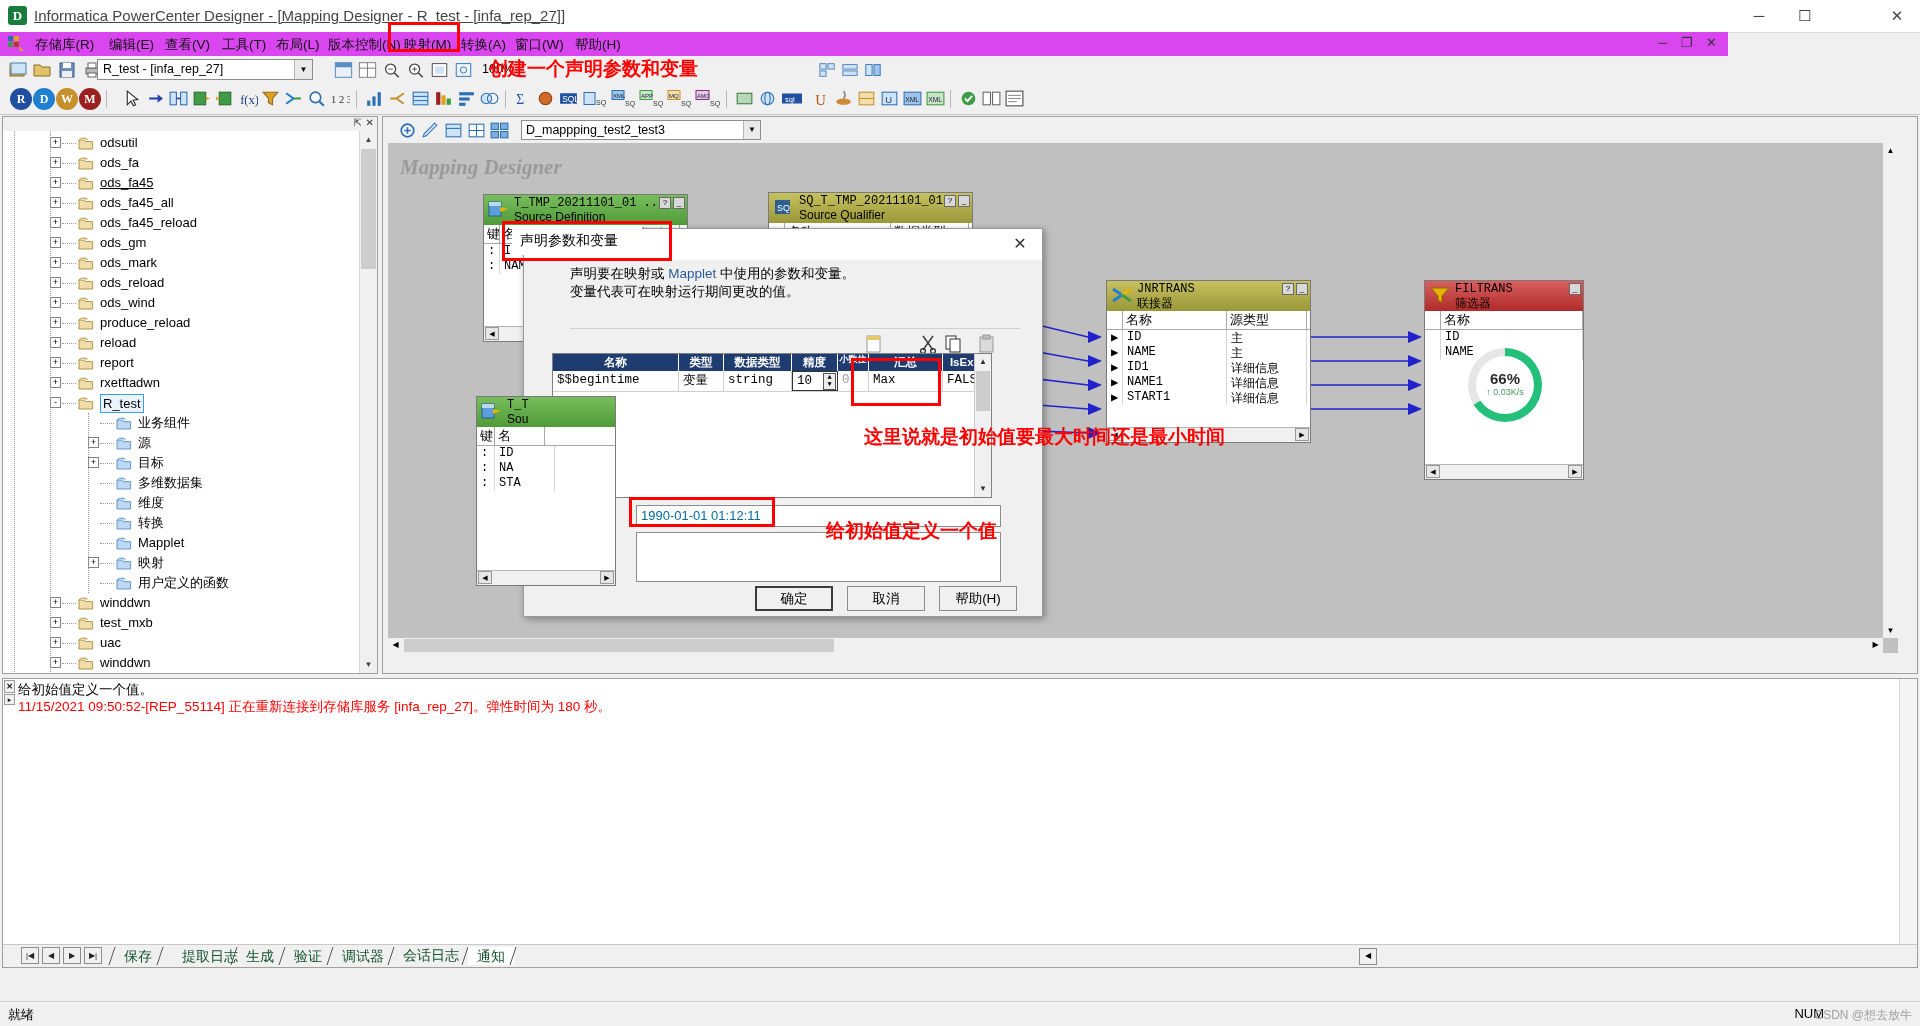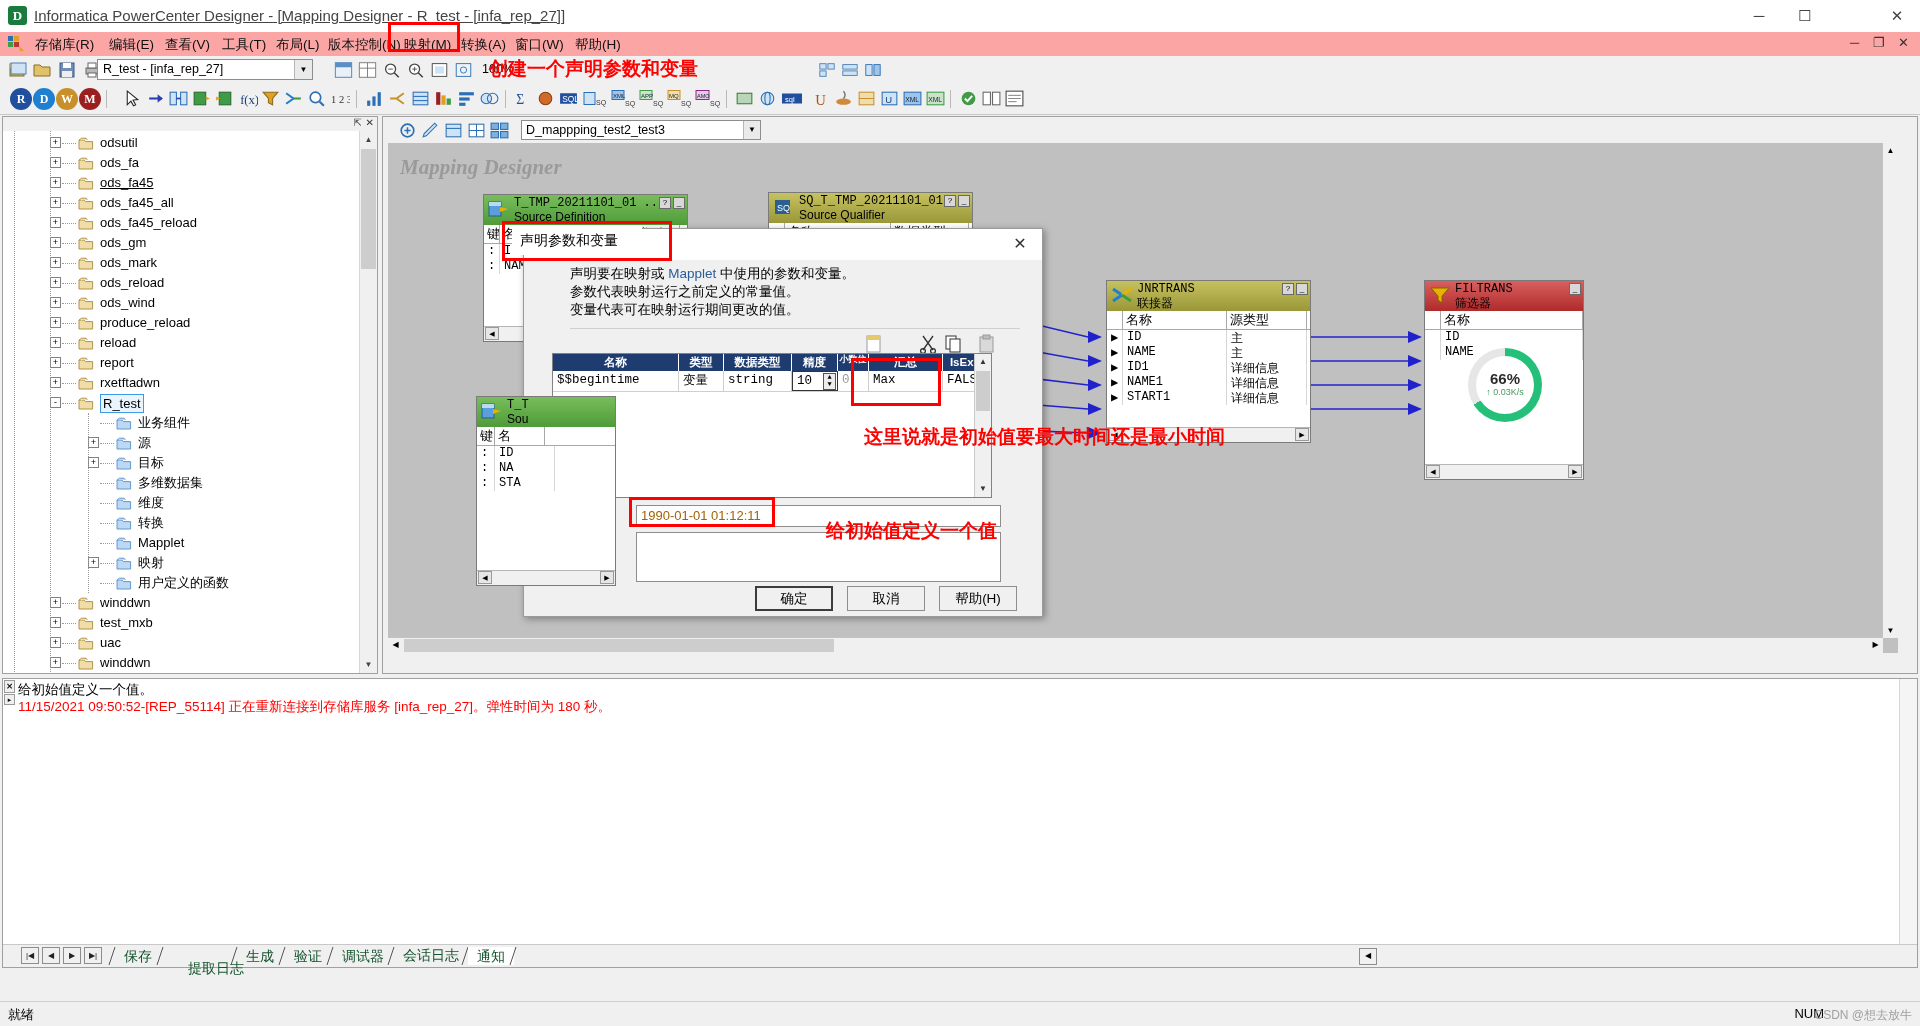--- a/index.html
+++ b/index.html
@@ -14,21 +14,21 @@
   
   .titlebar{position:absolute;left:0;top:0;width:1920px;height:32px;background:#ffffff;border-bottom:1px solid #dcdcdc;}
   .titlebar .ticon{position:absolute;left:8px;top:6px;width:19px;height:19px;border-radius:3px;background:#1a7b3e;color:#fff;font:bold 13px "Liberation Serif",serif;text-align:center;line-height:19px;}
   .titlebar .ttext{position:absolute;left:34px;top:7px;font-size:15px;color:#444;white-space:nowrap;text-decoration:underline;}
   .winbtn{position:absolute;top:0;width:46px;height:31px;text-align:center;line-height:31px;font-size:15px;color:#444;}
   .winbtn.min{right:138px;}
   .winbtn.max{right:92px;}
   .winbtn.cls{right:0px;width:46px;}
 
   
-  .menubar{position:absolute;left:0;top:32px;width:1920px;height:24px;background:#fca5a5;border-bottom:1px solid #d8d8d8;}
+  .menubar{position:absolute;left:0;top:32px;width:1728px;height:24px;background:#d946ef;border-bottom:1px solid #d8d8d8;}
   .menubar .mbicon{position:absolute;left:7px;top:3px;width:18px;height:18px;}
   .mitem{position:absolute;top:3px;height:19px;line-height:19px;padding:0 5px;font-size:13.5px;color:#111;white-space:nowrap;}
   .mdichrome{position:absolute;top:3px;right:6px;font-size:13px;color:#333;letter-spacing:5px;}
 
   
   .tb1{position:absolute;left:0;top:56px;width:1920px;height:28px;background:#f0f0f0;border-bottom:1px solid #e2e2e2;}
   .tbbtn{position:absolute;top:3px;width:22px;height:22px;border:1px solid transparent;box-sizing:border-box;text-align:center;line-height:20px;font-size:12px;color:#333;}
   .combo{position:absolute;top:3px;height:21px;background:#fff;border:1px solid #8d8d8d;box-sizing:border-box;font-size:12.5px;line-height:19px;padding-left:5px;color:#000;}
   .combo .arw{position:absolute;right:0;top:0;width:17px;height:19px;background:#eaeaea;border-left:1px solid #b5b5b5;text-align:center;line-height:19px;font-size:8px;}
   .zoomlbl{position:absolute;top:6px;font-size:12.5px;color:#000;}
@@ -104,21 +104,21 @@
   .gridrow{display:flex;height:20px;border-bottom:1px solid #cfcfcf;}
   .gridrow div{font:12.5px "Liberation Mono",monospace;color:#000;line-height:19px;border-right:1px solid #cfcfcf;padding-left:4px;box-sizing:border-box;overflow:hidden;white-space:nowrap;}
   .gridrow .cn{font-family:"Liberation Sans",sans-serif;font-size:12.5px;}
   .spin{position:relative;}
   .spin .sb{position:absolute;right:1px;top:1px;width:13px;height:17px;border:1px solid #555;background:#ececec;box-sizing:border-box;font-size:7px;line-height:7px;text-align:center;}
   .gscroll{position:absolute;right:0;top:0;width:16px;height:143px;background:#f0f0f0;border-left:1px solid #cacaca;}
   .gscroll .up,.gscroll .dn{position:absolute;left:0;width:16px;height:16px;text-align:center;font-size:8px;line-height:16px;color:#333;}
   .gscroll .up{top:0}.gscroll .dn{bottom:0}
   .gscroll .th{position:absolute;left:1px;top:17px;width:14px;height:40px;background:#cdcdcd;}
   .dlglabel{position:absolute;font-size:13.5px;color:#000;white-space:nowrap;}
-  .dlginput{position:absolute;background:#fff;border:1px solid #8d8d8d;box-sizing:border-box;font-size:13px;padding:2px 4px;color:#a16207;}
+  .dlginput{position:absolute;background:#fff;border:1px solid #8d8d8d;box-sizing:border-box;font-size:13px;padding:2px 4px;color:#0369a1;}
   .dlgbtn{position:absolute;height:25px;background:#f0f0f0;border:1px solid #8d8d8d;box-sizing:border-box;font-size:13.5px;text-align:center;line-height:23px;color:#000;}
   .dlgbtn.def{border:2px solid #3c3c3c;line-height:21px;}
 
   
   .logpanel{position:absolute;left:2px;top:678px;width:1916px;height:290px;background:#fff;border:1px solid #a0a0a0;box-sizing:border-box;}
   .logclose{position:absolute;left:1px;top:1px;width:11px;height:13px;background:#f0f0f0;border:1px solid #9a9a9a;box-sizing:border-box;font:bold 8px "Liberation Sans",sans-serif;text-align:center;line-height:11px;color:#111;}
   .logpin{position:absolute;left:1px;top:15px;width:11px;height:11px;background:#f0f0f0;border:1px solid #9a9a9a;box-sizing:border-box;font-size:7px;text-align:center;line-height:9px;color:#111;}
   .logbody{position:absolute;left:15px;top:2px;right:18px;top:2px;height:250px;overflow:hidden;}
   .logline{font:13.5px "Liberation Sans",sans-serif;line-height:17px;white-space:nowrap;color:#000;}
   .logline.err{color:#ff0000;}
@@ -912,21 +912,20 @@
 
   <div class="dlg">
     <div class="dlgtitle">
       <div class="x">✕</div>
     </div>
 
     <div class="dlgdesc">
       <div>
         声明要在映射或 <span class="mp">Mapplet</span> 中使用的参数和变量。
       </div>
-      <div>参数代表映射运行之前定义的常量值。</div>
       <div>变量代表可在映射运行期间更改的值。</div>
     </div>
     <div class="dlghr"></div>
 
     <svg class="dlgtbb" style="left:338px;top:104px" viewBox="0 0 24 22">
         <rect x="5" y="3" width="13" height="16" fill="#fff" stroke="#9a9a9a"></rect>
         <rect x="5" y="3" width="13" height="4" fill="#e8c96a"></rect>
       </svg>
     <svg class="dlgtbb" style="left:392px;top:104px" viewBox="0 0 24 22">
         <path d="M7 3 L17 17 M17 3 L7 17" stroke="#333" stroke-width="1.3" fill="none"></path>
@@ -1010,21 +1009,21 @@
       <div class="navb" style="left:60px">▶</div>
       <div class="navb" style="left:81px">▶|</div>
       <div id="log-tabs-container">
           <div class="tabsep" style="left: 104px;"><svg width="10" height="18" viewBox="0 0 10 18">
               <path d="M2 18 L8 0" stroke="#555" fill="none"></path>
             </svg></div>
           <div class="ltab" style="left: 112px;">保存</div>
           <div class="tabsep" style="left: 152px;"><svg width="10" height="18" viewBox="0 0 10 18">
               <path d="M2 18 L8 0" stroke="#555" fill="none"></path>
             </svg></div>
-          <div class="ltab" style="left: 176px; margin-top: 12px;">提取日志</div>
+          <div class="ltab" style="left: 170px;">提取日志</div>
           <div class="tabsep" style="left: 226px;"><svg width="10" height="18" viewBox="0 0 10 18">
               <path d="M2 18 L8 0" stroke="#555" fill="none"></path>
             </svg></div>
           <div class="ltab" style="left: 234px;">生成</div>
           <div class="tabsep" style="left: 274px;"><svg width="10" height="18" viewBox="0 0 10 18">
               <path d="M2 18 L8 0" stroke="#555" fill="none"></path>
             </svg></div>
           <div class="ltab" style="left: 282px;">验证</div>
           <div class="tabsep" style="left: 322px;"><svg width="10" height="18" viewBox="0 0 10 18">
               <path d="M2 18 L8 0" stroke="#555" fill="none"></path>

